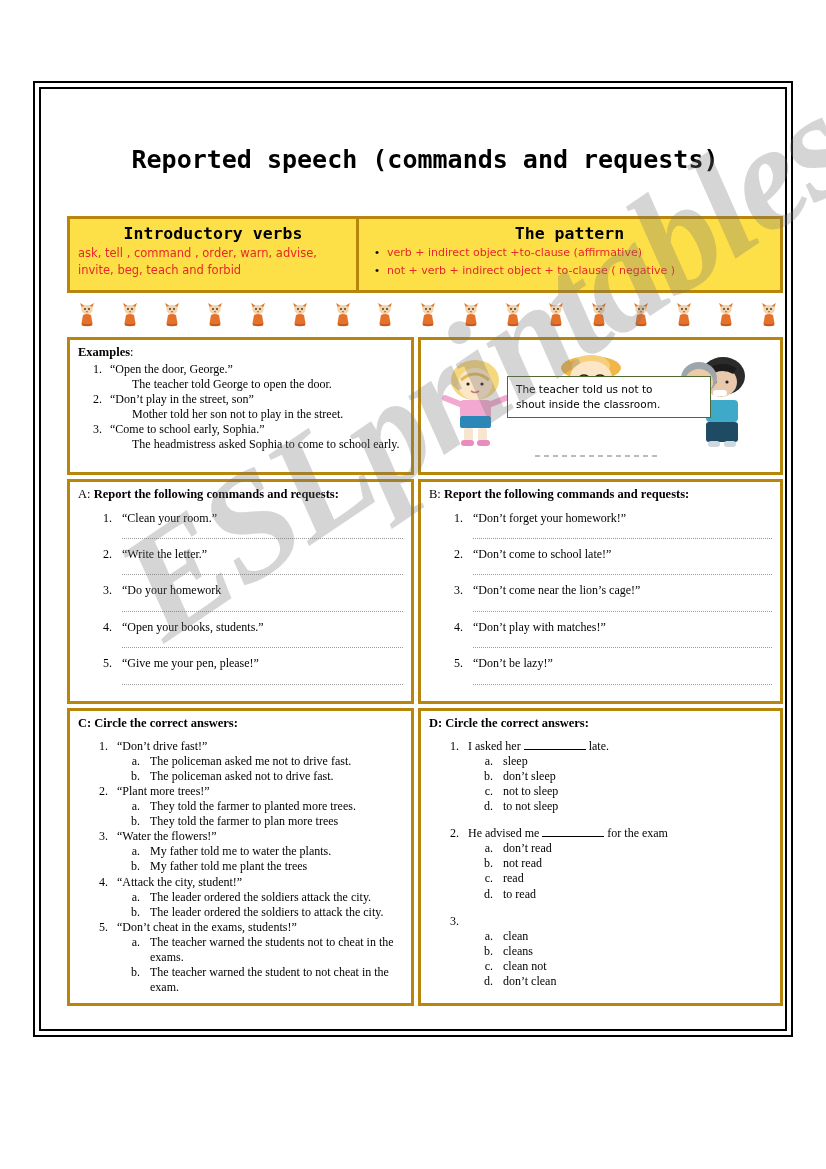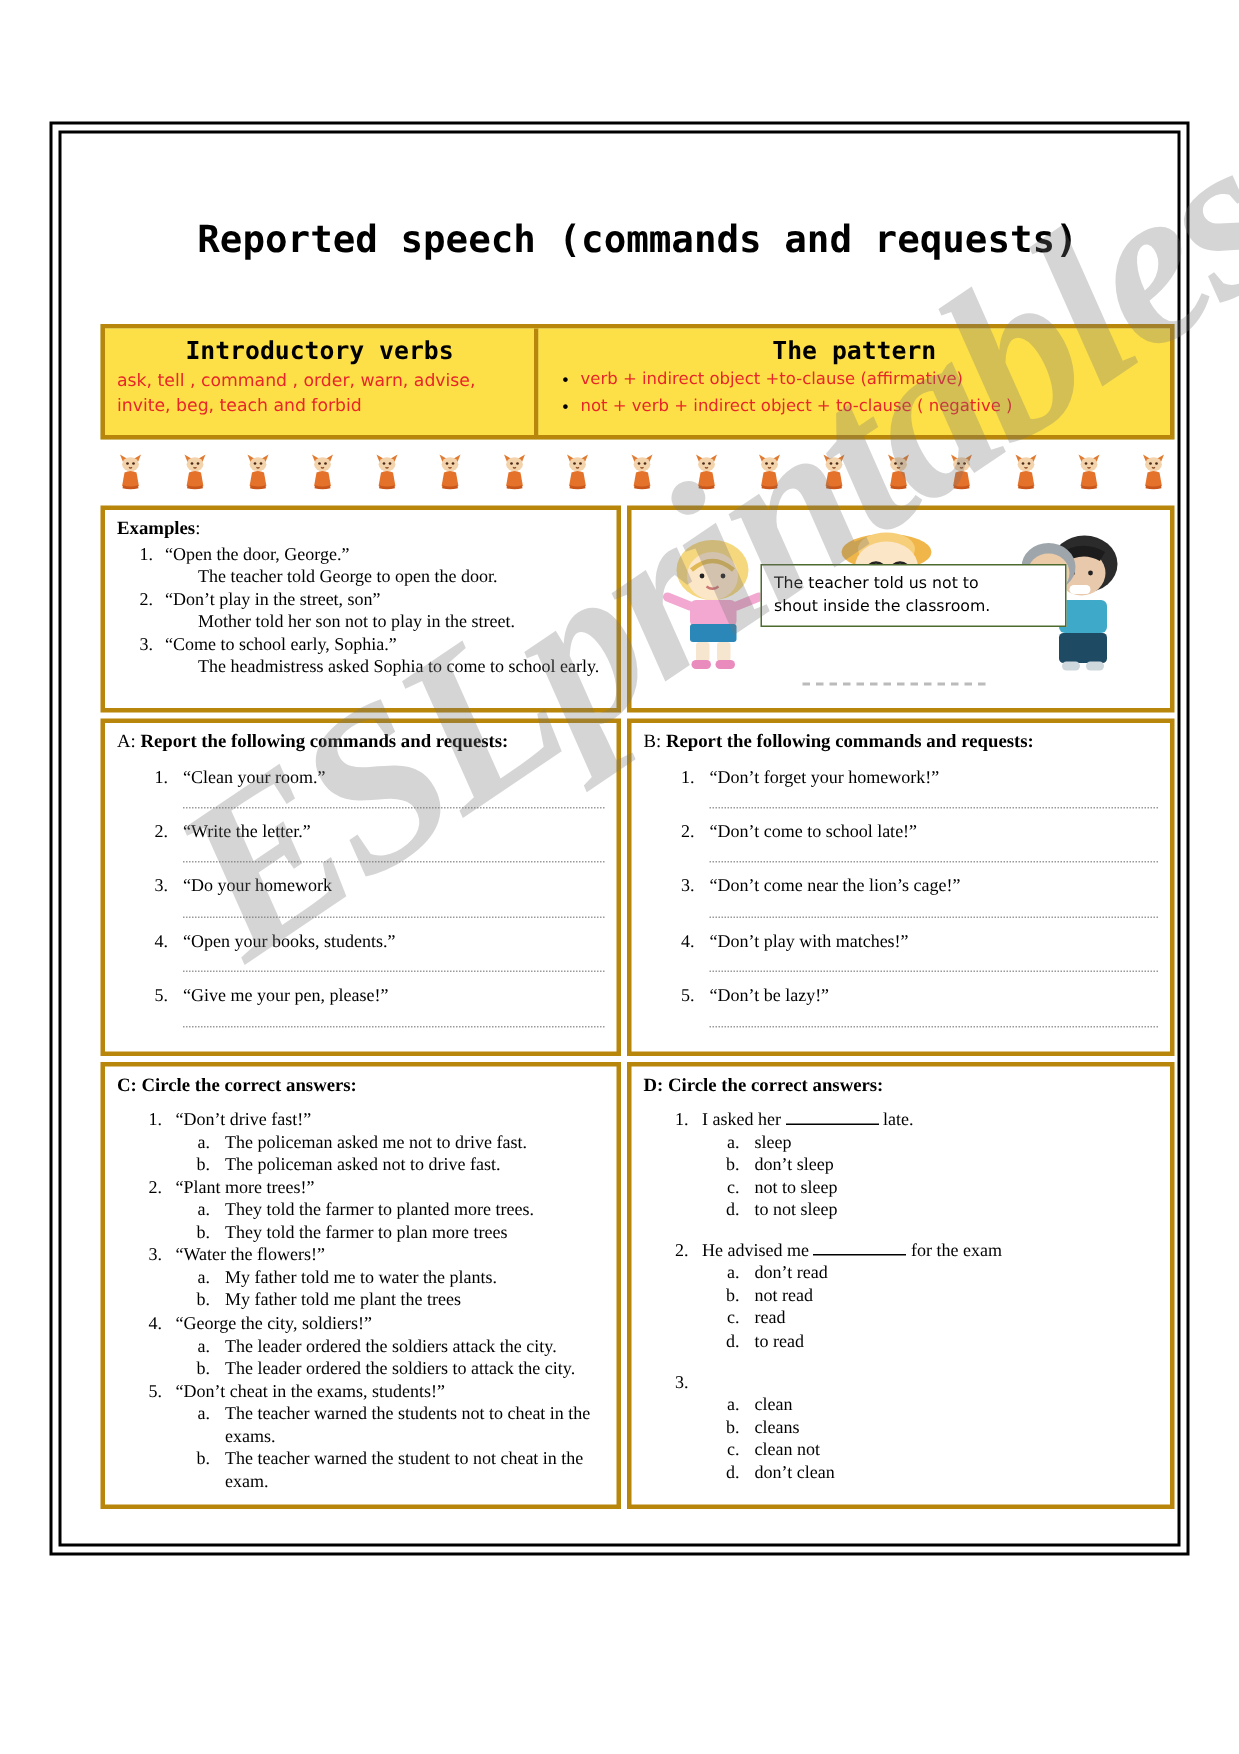--- a/index.html
+++ b/index.html
@@ -614,21 +614,21 @@
               </div>
             <div class="mc-opt">
                 <div class="mc-letter">b.</div>
                 <div class="mc-otext">My father told me plant the trees</div>
               </div>
           </div>
 
           <div class="mc-group">
             <div class="mc-q">
                 <div class="mc-qnum">4.</div>
-                <div class="mc-qtext">“George the city, soldiers!”</div>
+                <div class="mc-qtext">“Attack the city, student!”</div>
               </div>
             <div class="mc-opt">
                 <div class="mc-letter">a.</div>
                 <div class="mc-otext">The leader ordered the soldiers attack the city.</div>
               </div>
             <div class="mc-opt">
                 <div class="mc-letter">b.</div>
                 <div class="mc-otext">The leader ordered the soldiers to attack the city.</div>
               </div>
           </div>

